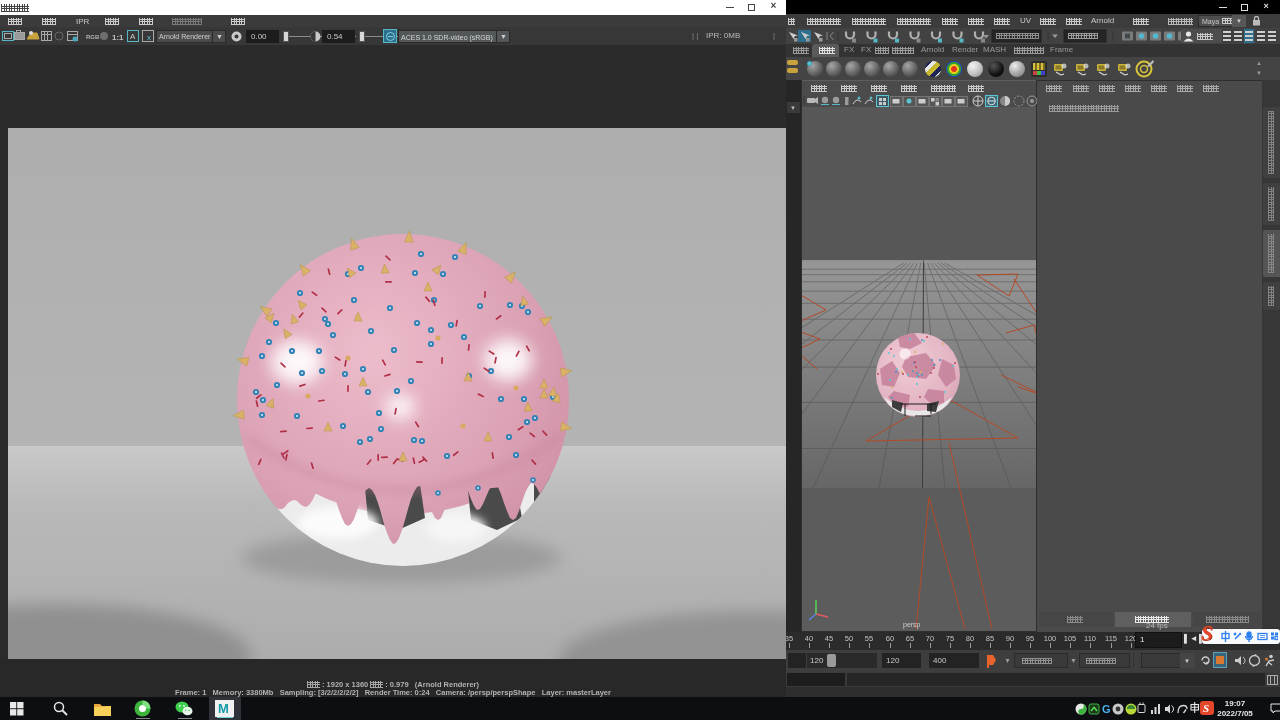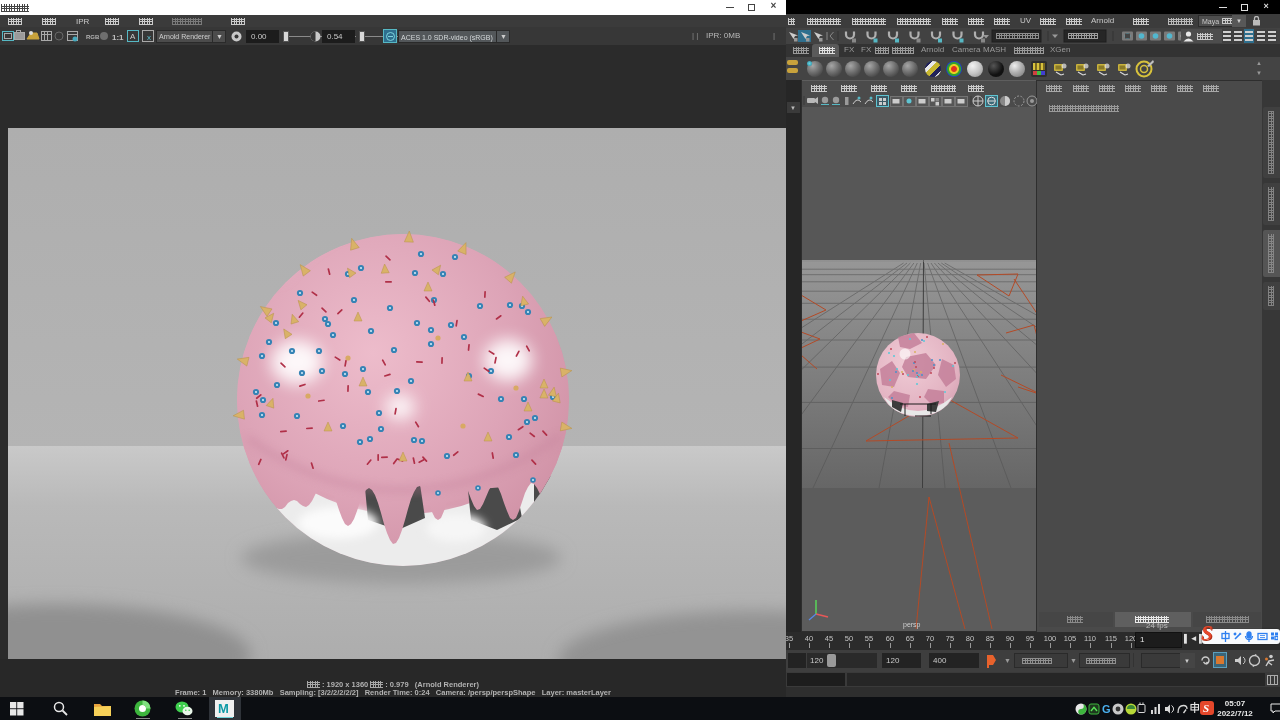--- a/index.html
+++ b/index.html
@@ -503,24 +503,24 @@
 <u style="left:1268px;top:39px;width:8px;height:2px;background:#cfcfcf;"></u>
 <u style="left:786px;top:44px;width:494px;height:13px;background:#333;"></u>
 <u style="left:812px;top:44px;width:27px;height:13px;background:#5a5a5a;border-radius:3px 3px 0 0"></u>
 <i class="zh" style="left:793px;top:47px;width:16px;height:7px;color:#9a9a9a;opacity:1.0;"></i>
 <i class="zh" style="left:819px;top:47px;width:16px;height:7px;color:#e0e0e0;opacity:1.0;"></i>
 <b style="left:844px;top:46px;font-size:8px;color:#9a9a9a;font-weight:400;">FX</b>
 <b style="left:861px;top:46px;font-size:8px;color:#9a9a9a;font-weight:400;">FX</b>
 <i class="zh" style="left:875px;top:47px;width:14px;height:7px;color:#9a9a9a;opacity:1.0;"></i>
 <i class="zh" style="left:892px;top:47px;width:22px;height:7px;color:#9a9a9a;opacity:1.0;"></i>
 <b style="left:921px;top:46px;font-size:8px;color:#9a9a9a;font-weight:400;">Arnold</b>
-<b style="left:952px;top:46px;font-size:8px;color:#9a9a9a;font-weight:400;">Camera</b>
+<b style="left:952px;top:46px;font-size:8px;color:#9a9a9a;font-weight:400;">Render</b>
 <b style="left:983px;top:46px;font-size:8px;color:#9a9a9a;font-weight:400;">MASH</b>
 <i class="zh" style="left:1014px;top:47px;width:30px;height:7px;color:#9a9a9a;opacity:1.0;"></i>
-<b style="left:1050px;top:46px;font-size:8px;color:#9a9a9a;font-weight:400;">XGen</b>
+<b style="left:1050px;top:46px;font-size:8px;color:#9a9a9a;font-weight:400;">Frame</b>
 <u style="left:786px;top:57px;width:494px;height:23px;background:#444;"></u>
 <u style="left:787px;top:60px;width:11px;height:5px;background:#c8a23c;border-radius:2px"></u>
 <u style="left:787px;top:68px;width:11px;height:5px;background:#c8a23c;border-radius:2px"></u>
 <u style="left:807px;top:61px;width:16px;height:16px;background:radial-gradient(circle at 35% 30%, #a6a6a6, #6e6e6e 45%, #343434 95%);border-radius:50%"></u>
 <u style="left:826px;top:61px;width:16px;height:16px;background:radial-gradient(circle at 35% 30%, #a6a6a6, #6e6e6e 45%, #343434 95%);border-radius:50%"></u>
 <u style="left:845px;top:61px;width:16px;height:16px;background:radial-gradient(circle at 35% 30%, #a6a6a6, #6e6e6e 45%, #343434 95%);border-radius:50%"></u>
 <u style="left:864px;top:61px;width:16px;height:16px;background:radial-gradient(circle at 35% 30%, #a6a6a6, #6e6e6e 45%, #343434 95%);border-radius:50%"></u>
 <u style="left:883px;top:61px;width:16px;height:16px;background:radial-gradient(circle at 35% 30%, #a6a6a6, #6e6e6e 45%, #343434 95%);border-radius:50%"></u>
 <u style="left:902px;top:61px;width:16px;height:16px;background:radial-gradient(circle at 35% 30%, #a6a6a6, #6e6e6e 45%, #343434 95%);border-radius:50%"></u>
 <u style="left:807px;top:61px;width:5px;height:5px;background:radial-gradient(circle,#67d3e0,#2a8ea5);border-radius:50%"></u>
@@ -950,17 +950,17 @@
 <path d="M91 7 h2.5 l2.5 -2.5 v9 l-2.5 -2.5 H91 z" fill="#d8d8d8"></path>
       <path d="M97.5 5.5 a4 4 0 0 1 0 7" stroke="#d8d8d8" fill="none"></path>
 <path d="M104 13 q0 -7.5 5.5 -7.5 q3.5 0 3.5 3.5 M109.5 13 l2.6 -3.5" stroke="#d8d8d8" fill="none" stroke-width="1.3"></path>
 <g stroke="#e8e8e8" fill="none" stroke-width="1.1">
         <rect x="117" y="4.5" width="7.5" height="5.5"></rect>
         <path d="M120.7 2 V13 M117.4 7.2 h6.8"></path>
       </g>
 </svg>
 <u style="left:1200px;top:701px;width:14px;height:14px;background:#e5472b;border-radius:3px"></u>
 <b style="left:1203px;top:703px;font-size:11px;font-weight:bold;color:#fff;font-family:'Liberation Serif',serif;font-style:italic">S</b>
-<b style="left:1217px;top:700px;width:36px;text-align:center;font-size:8px;color:#e8e8e8">05:07</b>
-<b style="left:1217px;top:710px;width:36px;text-align:center;font-size:8px;color:#e8e8e8">2022/7/12</b>
+<b style="left:1217px;top:700px;width:36px;text-align:center;font-size:8px;color:#e8e8e8">19:07</b>
+<b style="left:1217px;top:710px;width:36px;text-align:center;font-size:8px;color:#e8e8e8">2022/7/05</b>
 <svg style="left:1270px;top:703px" width="12" height="11" viewBox="0 0 12 11">
       <path d="M1 1 h10 v7 h-6 l-2 2 v-2 h-2 z" fill="none" stroke="#e8e8e8"></path>
     </svg>
 </div>
 </body></html>

